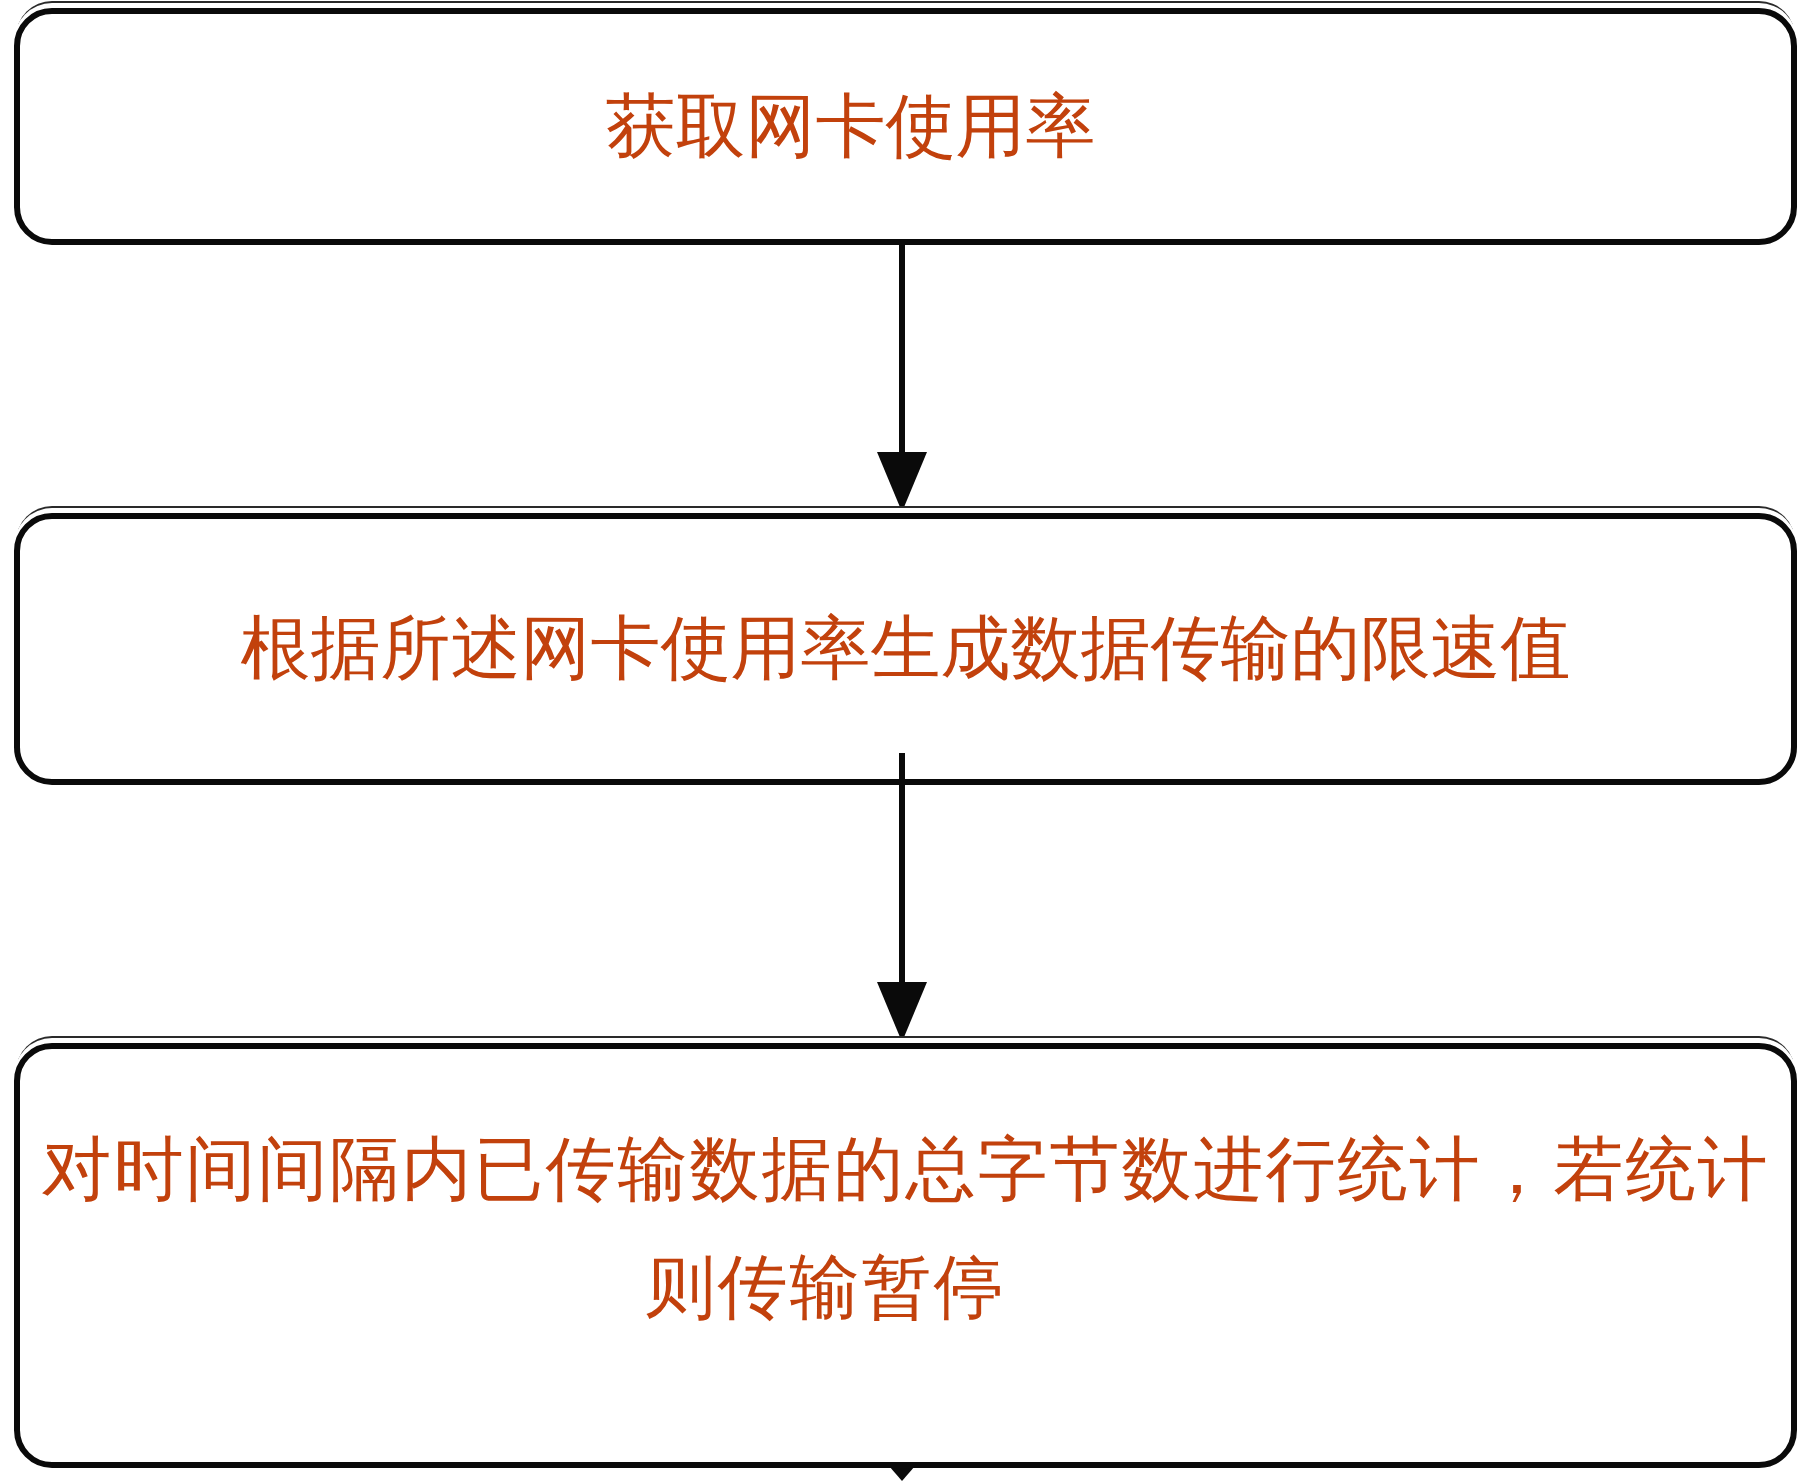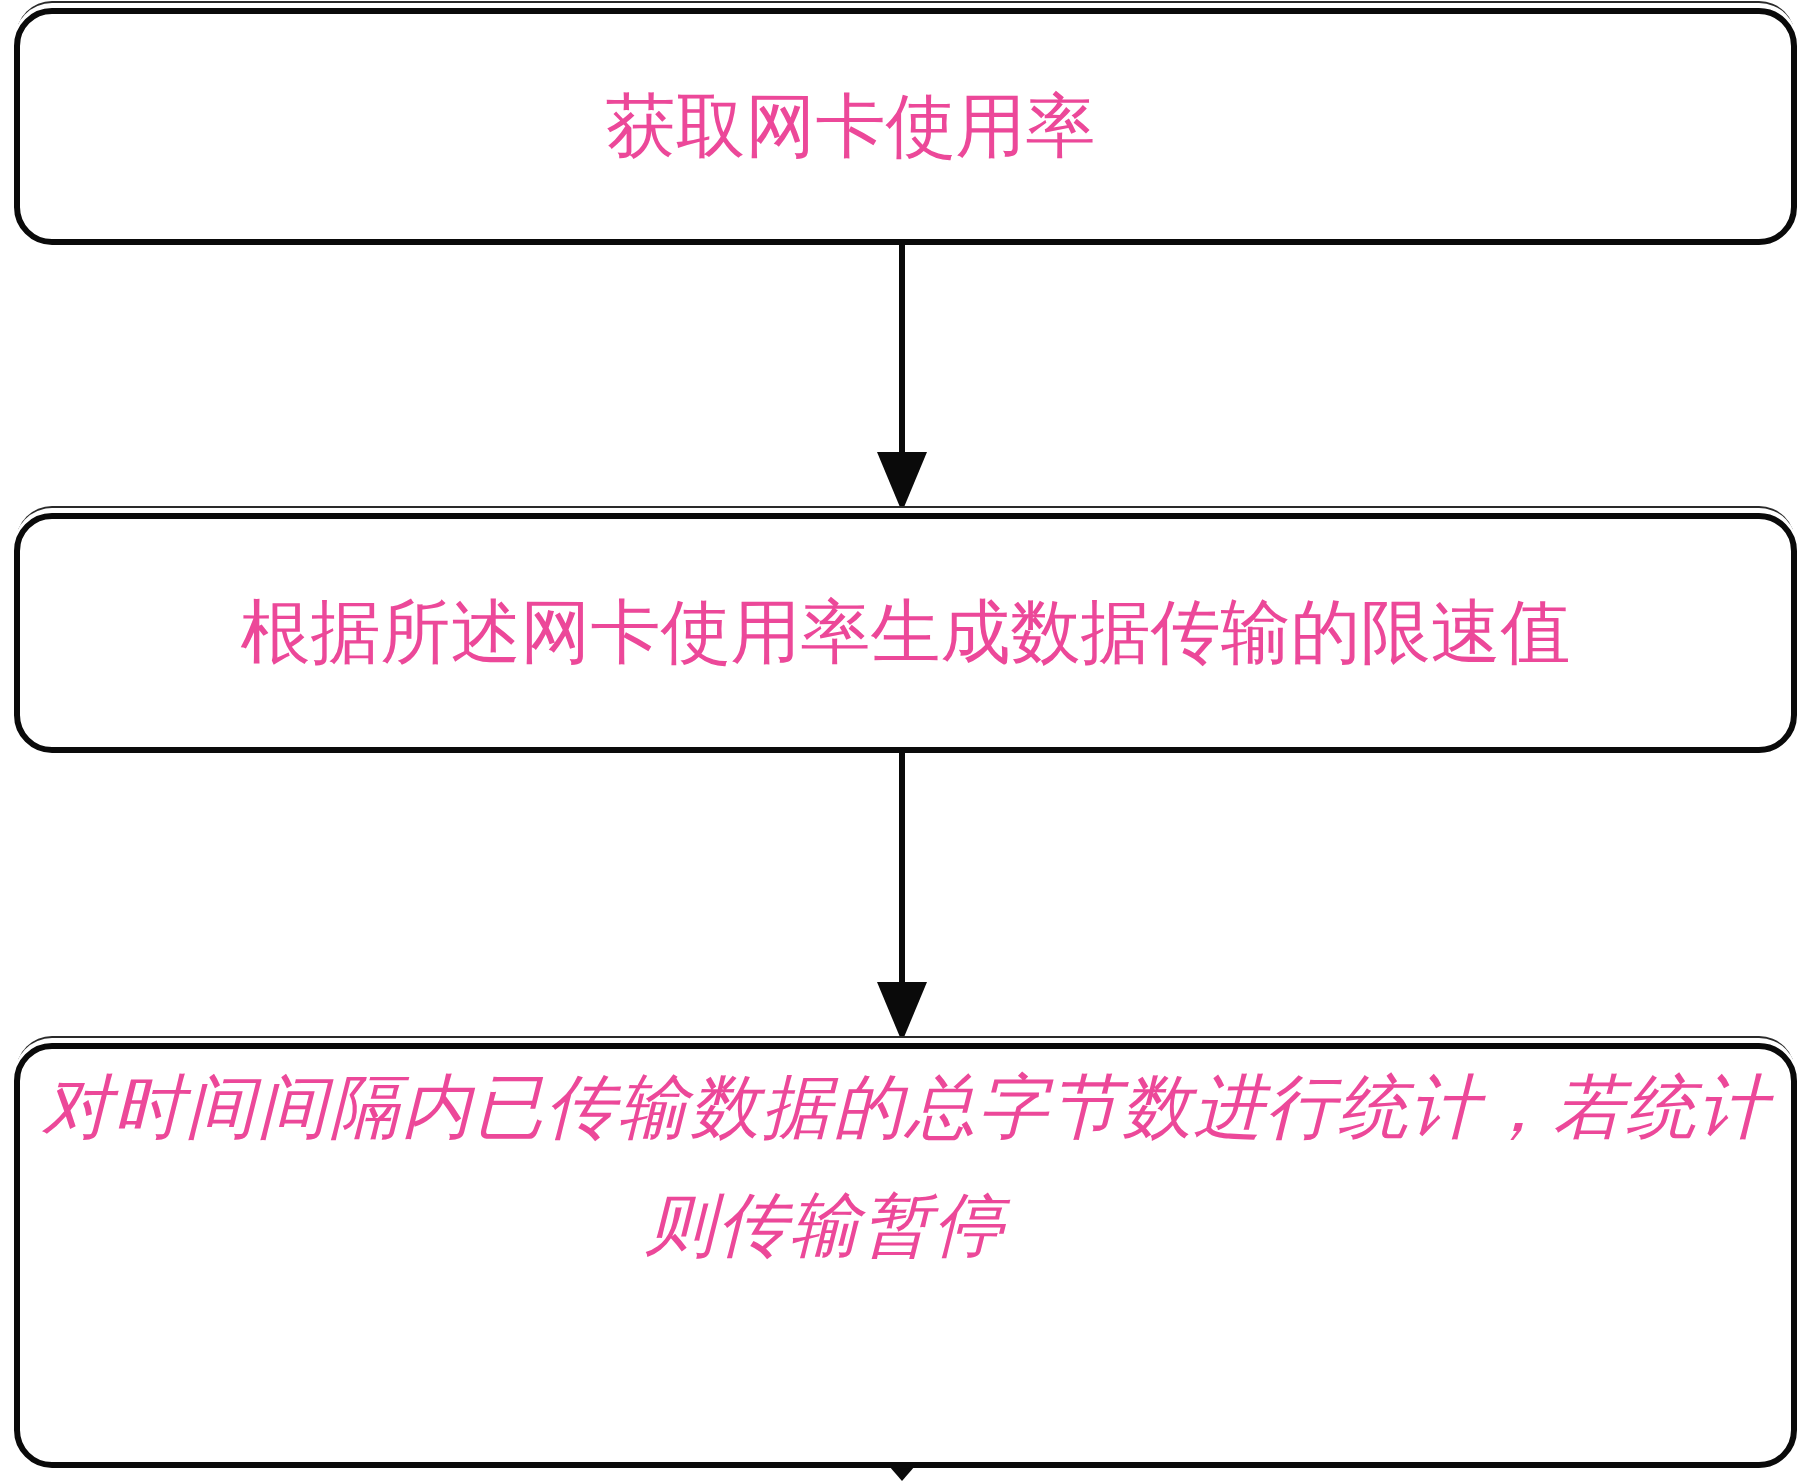--- a/index.html
+++ b/index.html
@@ -7,50 +7,50 @@
     padding: 0;
     background: #ffffff;
   }
   .canvas {
     position: relative;
     width: 1804px;
     height: 1483px;
     background: #ffffff;
     overflow: hidden;
     font-family: "Liberation Serif", "DejaVu Serif", serif;
-    color: #ec4899;
+    color: #c2410c;
   }
   .box {
     position: absolute;
     left: 14px;
     width: 1783px;
     box-sizing: border-box;
     background: #ffffff;
     border: 6px solid #0a0a0a;
     border-radius: 38px;
     display: flex;
     align-items: center;
     justify-content: center;
     
     box-shadow: 0 -5px 0 0 #ffffff, 0 -9px 0 -2px #2a2a2a;
   }
   .box1 { top: 8px;    height: 237px; }
-  .box2 { top: 513px;  height: 240px; }
+  .box2 { top: 513px;  height: 272px; }
   .box3 { top: 1043px; height: 425px; align-items: flex-start; }
   .label {
     font-size: 70px;
     line-height: 1.2;
     white-space: nowrap;
     text-align: center;
   }
   .shift-left { transform: translateX(-55px); }
   .para {
+    padding-top: 62px;
     width: 100%;
     text-align: center;
-    font-style: italic;
   }
   .line {
     font-size: 70px;
     line-height: 118px;
     letter-spacing: 2px;
     white-space: nowrap;
     text-align: center;
   }
   .line-last { transform: translateX(-80px); }
   .stem {

